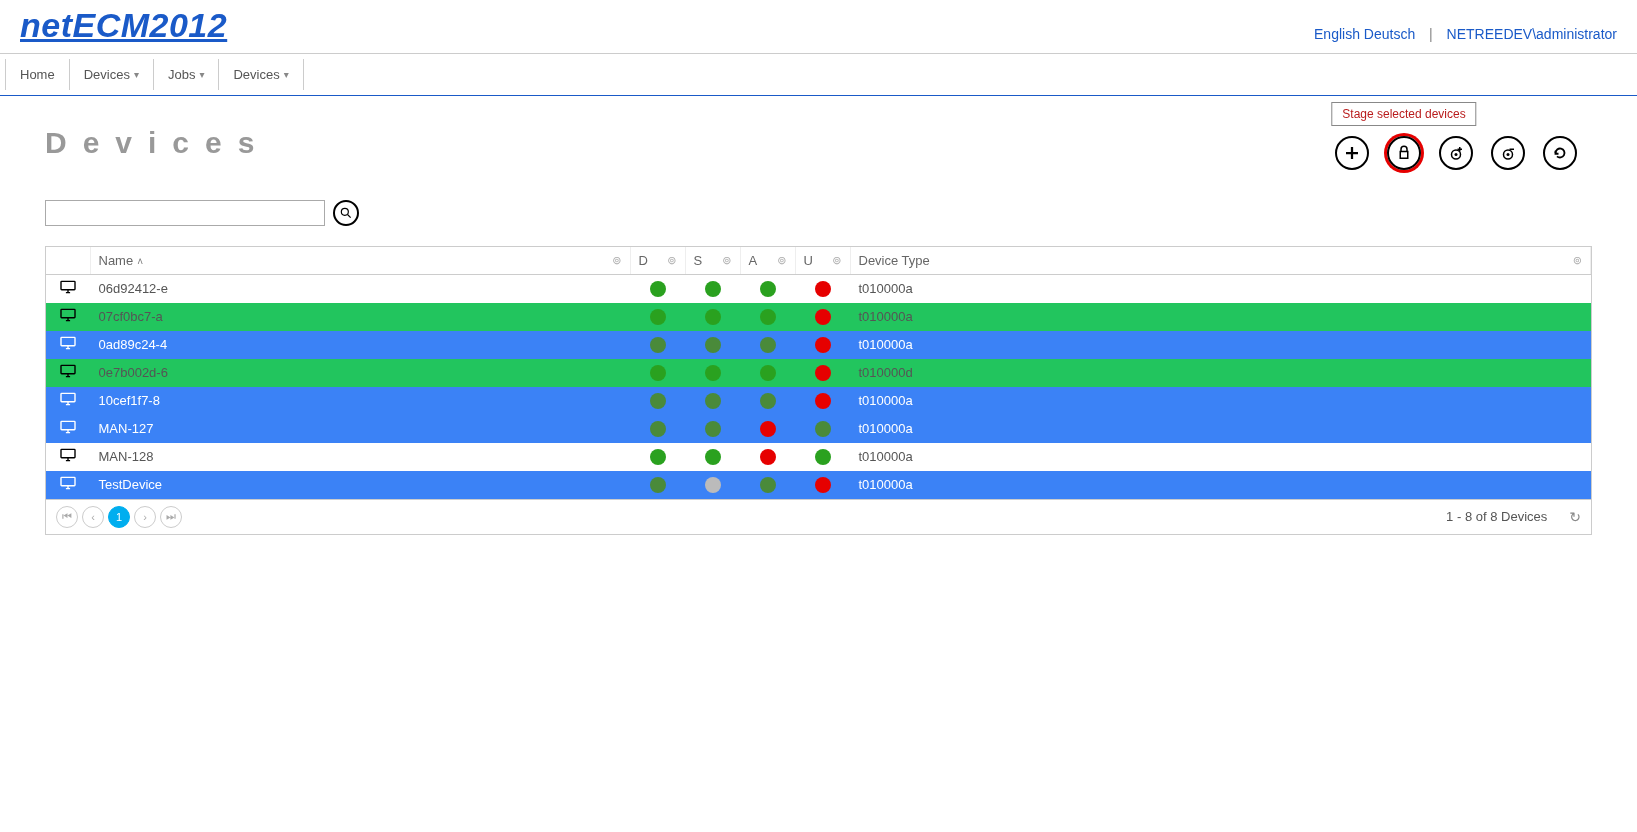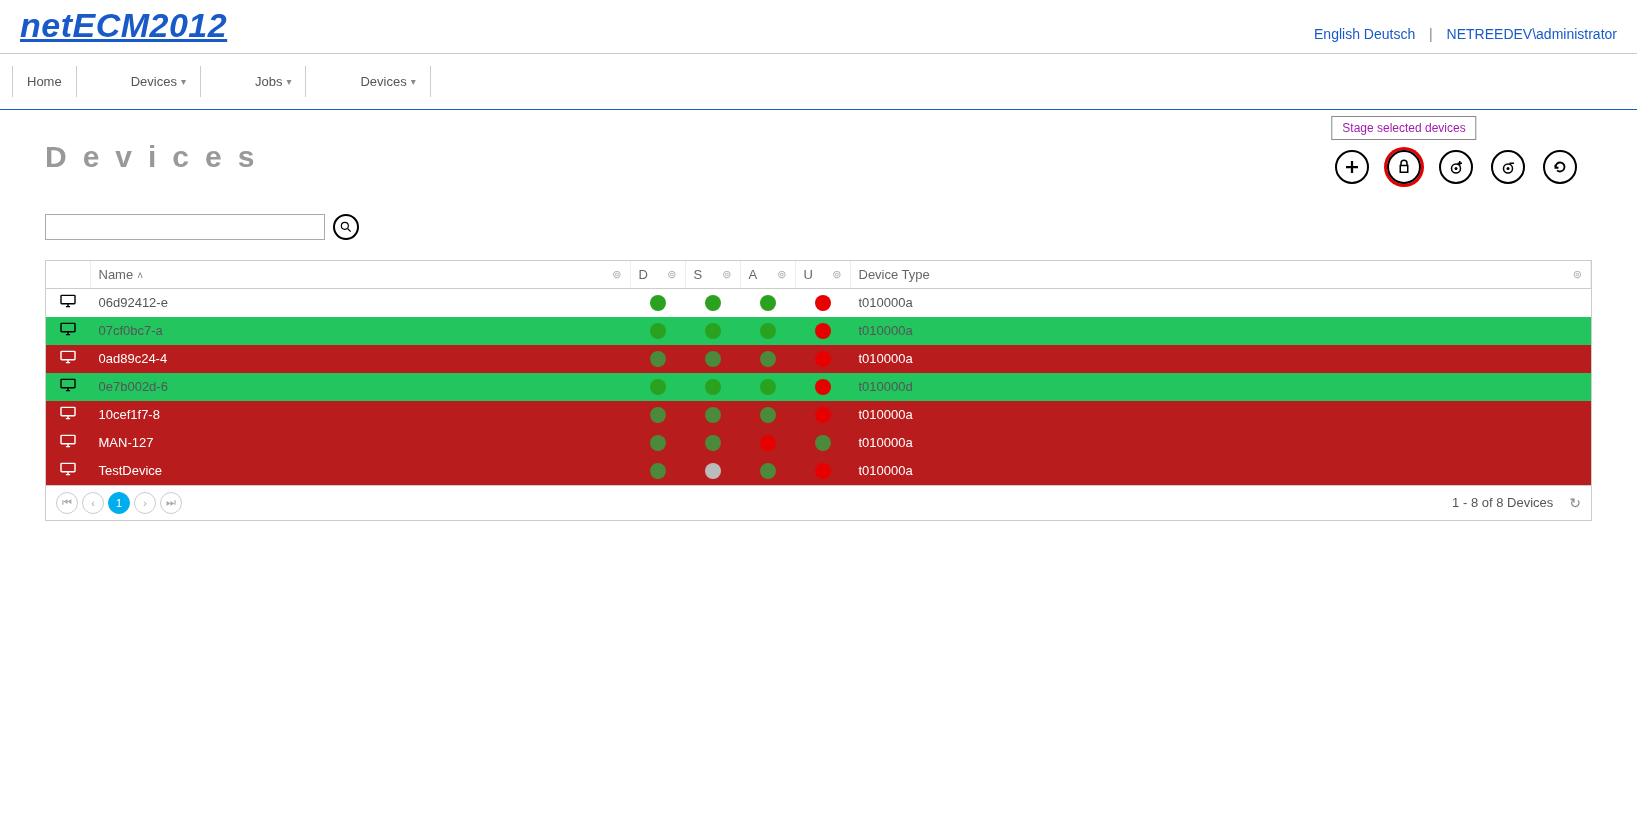--- a/index.html
+++ b/index.html
@@ -2,60 +2,60 @@
 <html><head>
 <meta charset="utf-8">
 <style>
   * { box-sizing: border-box; }
   body { margin:0; font-family: "Segoe UI", Arial, sans-serif; font-size:13px; color:#333; background:#fff; width:1637px; }
   .topbar { display:flex; justify-content:space-between; align-items:flex-start; padding:6px 20px 0 20px; }
   .logo { font-size:34px; font-weight:bold; color:#1a5ac8; font-style:italic; letter-spacing:0.5px;text-decoration:underline; }
   .top-right { font-size:14px; color:#1a5ac8; padding-top:20px; }
   .top-right span { cursor:pointer;text-align:right; }
   .top-right .sep { color:#888; margin:0 10px; }
-  .menubar { border-top:1px solid #ccc; border-bottom:1px solid #1a5ac8; margin-top:8px; padding:12px; display:flex;gap:40px; }
+  .menubar { border-top:1px solid #ccc; border-bottom:1px solid #1a5ac8; margin-top:8px; padding:5px; display:flex; }
   .menubar .item { padding:8px 14px; border-right:1px solid #ccc; color:#555; cursor:pointer; display:flex; align-items:center; gap:4px; }
   .menubar .item:first-child { border-left:1px solid #ccc; }
   .chev { font-size:10px; color:#888; }
   .content { padding:30px 45px 0 45px; position:relative; }
   .page-title { font-size:30px; color:#999; letter-spacing:16px; font-weight:600; }
   .actions { position:absolute; right:60px; top:40px; display:flex; gap:18px; align-items:center; }
   .action-btn { width:34px; height:34px; border:2.5px solid #000; border-radius:50%; display:flex; align-items:center; justify-content:center; cursor:pointer; position:relative; }
   .action-btn.highlight { box-shadow:0 0 0 3px #e60000; border-color:#000; }
   .action-btn svg { width:18px; height:18px; }
-  .tooltip { position:absolute; bottom:42px; left:50%; transform:translateX(-50%); white-space:nowrap; background:#fff; border:1px solid #888; padding:4px 10px; font-size:12px; color:#a21caf; }
+  .tooltip { position:absolute; bottom:42px; left:50%; transform:translateX(-50%); white-space:nowrap; background:#fff; border:1px solid #888; padding:4px 10px; font-size:12px; color:#b91c1c; }
   .search-row { margin-top:40px; display:flex; align-items:center; gap:8px; }
   .search-row input { width:280px; height:26px; border:1px solid #aaa; padding:2px 6px; }
   .search-btn { width:26px; height:26px; border:2px solid #000; border-radius:50%; display:flex; align-items:center; justify-content:center; cursor:pointer; }
   .grid { margin-top:20px; border:1px solid #ccc; }
   .grid table { width:100%; border-collapse:collapse; }
   .grid th { text-align:center; font-weight:normal; color:#666; padding:6px 8px; border-bottom:1px solid #ccc; border-right:1px solid #eee; font-size:13px; background:#fff; position:relative; }
   .grid th .fcell { display:flex; justify-content:space-between; align-items:center; }
   .filter-icon { color:#aaa; font-size:11px; }
   .sort-icon { font-size:10px; color:#777; margin-left:4px; }
   .grid td { padding:4px 8px; border-right:1px solid transparent; font-size:13px; color:#555; }
   .grid tbody tr { height:28px; }
   .grid tbody tr.alt { background:#22c55e; }
-  .grid tbody tr.sel { background:#b91c1c; color:#fff; }
+  .grid tbody tr.sel { background:#3b82f6; color:#fff; }
   .grid tbody tr.sel td { color:#fff; }
   .dot { width:16px; height:16px; border-radius:50%; display:inline-block; }
   .dot.green { background:#2aa11f; }
   .dot.red { background:#e60000; }
   .dot.gray { background:#bbb; }
   .dot.dgreen { background:#4a8a3a; }
   .col-icon { width:44px; text-align:center; }
   .col-icon svg { width:18px; height:14px; }
   .col-name { width:540px; }
   .col-flag { width:55px; text-align:center; }
   .col-flag .dot-wrap { display:flex; justify-content:center; }
   .pager { display:flex; justify-content:space-between; align-items:center; padding:6px 10px; border-top:1px solid #ccc; }
   .pager-left { display:flex; gap:4px; align-items:center; }
   .pbtn { width:22px; height:22px; border:1px solid #ccc; border-radius:50%; display:flex; align-items:center; justify-content:center; color:#aaa; font-size:11px; cursor:pointer; }
   .pbtn.active { background:#00aeef; color:#fff; border-color:#00aeef; }
-  .pager-right { display:flex; align-items:center; gap:16px; color:#555; font-size:13px;justify-content:space-between; }
+  .pager-right { display:flex; align-items:center; gap:22px; color:#555; font-size:13px;justify-content:space-between; }
   .refresh-small { color:#888; cursor:pointer; font-size:14px; }
 </style>
 </head>
 <body>
 
 <div class="topbar">
   <div class="logo">netECM2012</div>
   <div class="top-right">
     <span>English</span>
     <span> </span>
@@ -332,20 +332,48 @@
               </div>
             </td>
             <td class="col-flag">
               <div class="dot-wrap">
                 <span class="dot red"></span>
               </div>
             </td>
             <td class="col-flag">
               <div class="dot-wrap">
                 <span class="dot dgreen"></span>
+              </div>
+            </td>
+            <td>t010000a</td>
+          </tr>
+          <tr>
+            <td class="col-icon"><svg viewBox="0 0 24 20">
+                <rect x="2" y="2" width="20" height="12" rx="1" stroke="#000" stroke-width="2" fill="none"></rect>
+                <path d="M9 18h6M12 14v4" stroke="#000" stroke-width="2"></path>
+              </svg></td>
+            <td class="col-name">MAN-128</td>
+            <td class="col-flag">
+              <div class="dot-wrap">
+                <span class="dot green"></span>
+              </div>
+            </td>
+            <td class="col-flag">
+              <div class="dot-wrap">
+                <span class="dot green"></span>
+              </div>
+            </td>
+            <td class="col-flag">
+              <div class="dot-wrap">
+                <span class="dot red"></span>
+              </div>
+            </td>
+            <td class="col-flag">
+              <div class="dot-wrap">
+                <span class="dot green"></span>
               </div>
             </td>
             <td>t010000a</td>
           </tr>
           <tr class="sel">
             <td class="col-icon"><svg viewBox="0 0 24 20">
                 <rect x="2" y="2" width="20" height="12" rx="1" stroke="#fff" stroke-width="2" fill="none"></rect>
                 <path d="M9 18h6M12 14v4" stroke="#fff" stroke-width="2"></path>
               </svg></td>
             <td class="col-name">TestDevice</td>

